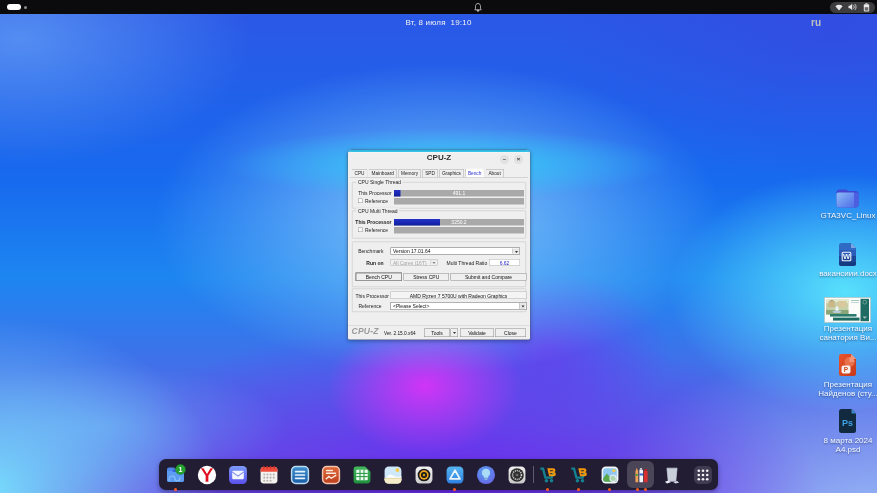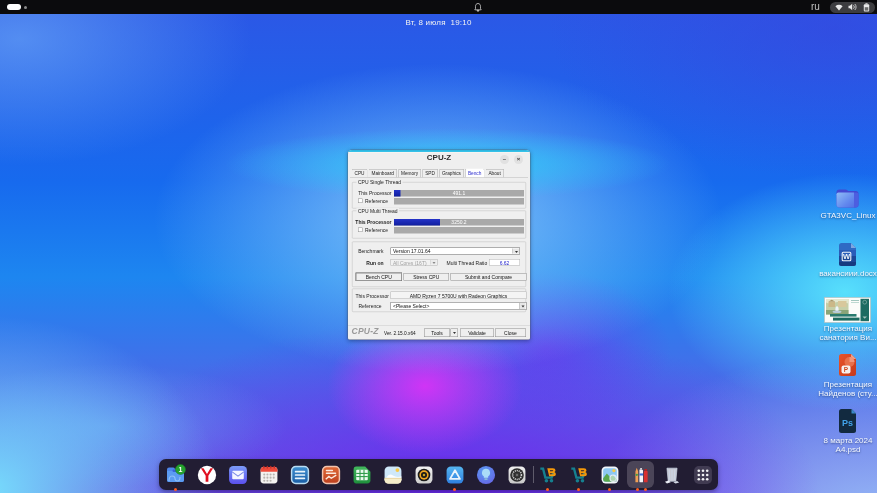--- a/index.html
+++ b/index.html
@@ -20,21 +20,21 @@
     radial-gradient(ellipse 330px 180px at 20px 25px, rgba(110,172,248,0.62), rgba(110,172,248,0) 70%),
     radial-gradient(ellipse 420px 220px at 95% 3%, rgba(56,68,222,0.55), rgba(56,68,222,0) 68%),
     linear-gradient(180deg, #2b58e6 0%, #176aee 35%, #1d86f0 55%, #4a6ae8 78%, #6a55e0 100%);
 }
 
 #topbar { position:absolute; left:0; top:0; width:877px; height:14px; background:#0b0b0d; color:#eee; }
 #tb-pill { position:absolute; left:7px; top:4px; width:14px; height:6px; background:#fff; border-radius:3px; }
 #tb-dot { position:absolute; left:24px; top:5.5px; width:3px; height:3px; background:#8a8a8a; border-radius:50%; }
 #tb-clock { position:absolute; left:0; top:16px; width:877px; text-align:center; font-size:8px; line-height:14px; color:#f2f2f2; letter-spacing:0.2px; }
 #tb-bell { position:absolute; left:473.5px; top:3px; width:8px; height:9px; }
-#tb-ru { position:absolute; left:811px; top:0; font-size:10px; line-height:14px; color:#c0c0c0; }
+#tb-ru { position:absolute; left:811px; top:16px; font-size:10px; line-height:14px; color:#c0c0c0;font-weight:bold; }
 #tb-tray { position:absolute; left:830px; top:1.5px; width:45px; height:11px; background:#3d3d40; border-radius:6px; }
 
 .dicon { position:absolute; }
 .dlabel { position:absolute; text-align:center; font-size:8px; line-height:8.5px; color:#f4f8ff; text-shadow:0 1px 2px rgba(20,40,90,0.65); width:70px; }
 
 #dock { position:absolute; left:159px; top:459px; width:559px; height:31px; background:#221d33; border-radius:7px; box-shadow:0 2px 5px rgba(0,0,20,0.35); }
 .dkico { position:absolute; top:5.5px; width:20px; height:20px; }
 .dksep { position:absolute; left:374px; top:7px; width:1px; height:17px; background:rgba(255,255,255,0.28); }
 .dkdot { position:absolute; top:28.8px; width:3px; height:3px; border-radius:50%; background:#ff5c1f; }
 #dk-active { position:absolute; left:468px; top:2px; width:27px; height:27px; background:#4b4558; border-radius:6px; }

